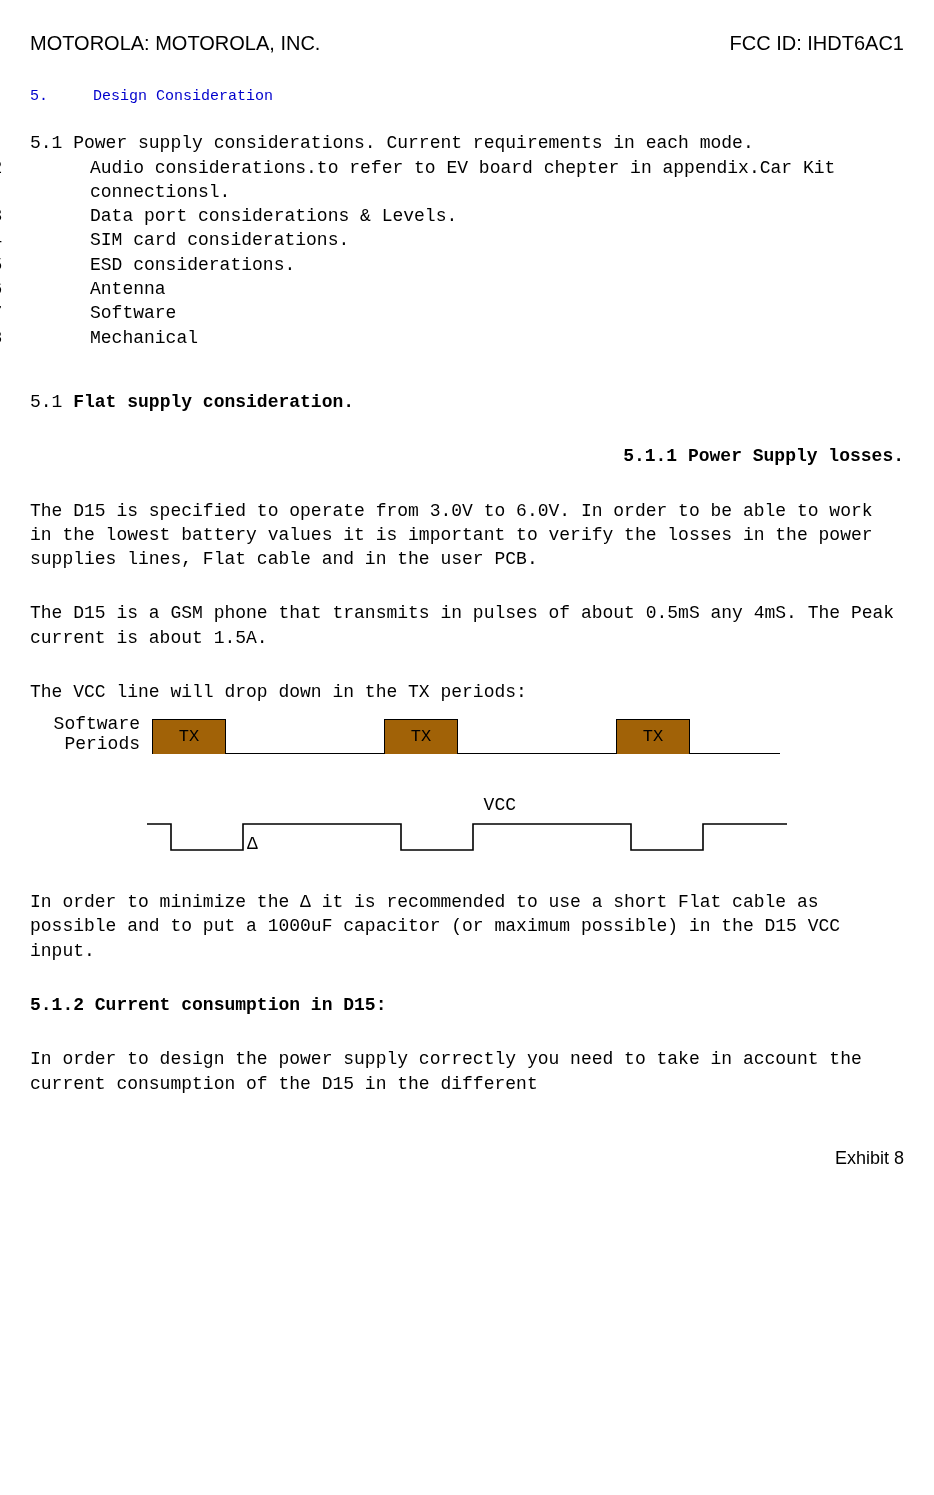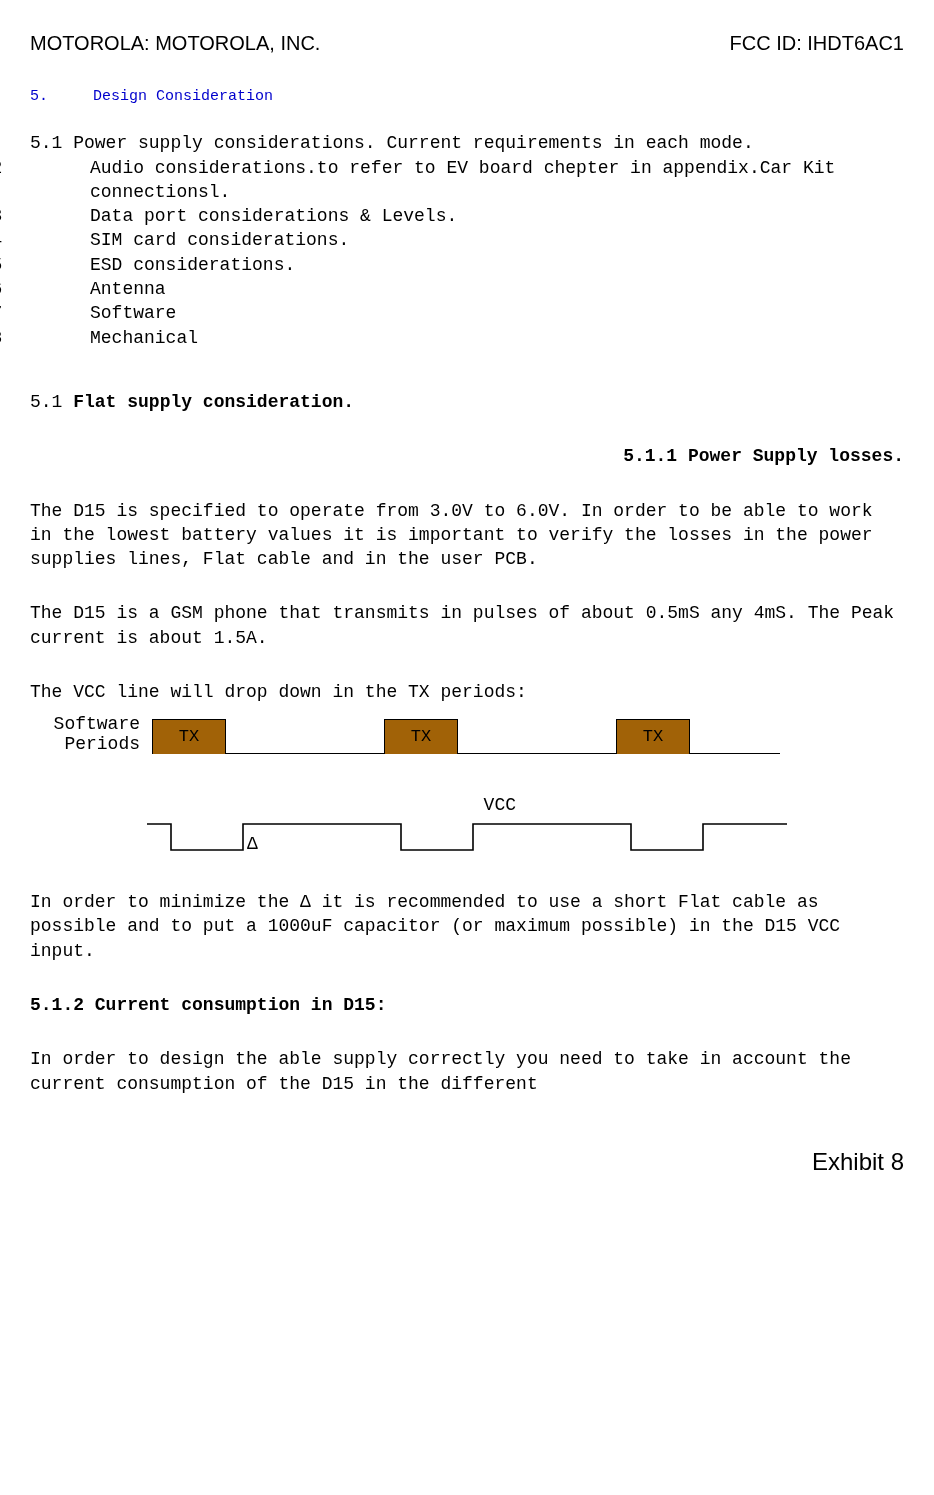--- a/index.html
+++ b/index.html
@@ -81,21 +81,21 @@
     display: flex;
     justify-content: space-between;
     align-items: flex-end;
     font-family: "Times New Roman", Times, serif;
     font-size: 18px;
     margin-top: 50px;
   }
   .footer-center { flex: 1; text-align: center; }
   .footer-right {
     font-family: Arial, Helvetica, sans-serif;
-    font-size: 24px;
+    font-size: 18px;
   }
   .spacer-left { width: 90px; }
 </style>
 </head>
 <body>
 
 <div class="header-row">
   <span>MOTOROLA:  MOTOROLA, INC.</span>
   <span>FCC ID: IHDT6AC1</span>
 </div>
@@ -152,18 +152,18 @@
       </svg>
       <span class="delta" style="position:absolute; left:100px; top:16px;">Δ</span>
     </div>
   </div>
 </div>
 
 <p class="body" style="margin-top:30px">In order to minimize the Δ it is recommended to use a short Flat cable as possible and to put a 1000uF capacitor (or maximum possible) in the D15 VCC input.</p>
 
 <p class="bold" style="margin:6px 0 30px 0">5.1.2 Current consumption in D15:</p>
 
-<p class="body" style="margin-bottom:0">In order to design the able supply correctly you need to take in account the current consumption of the D15 in the different</p>
+<p class="body" style="margin-bottom:0">In order to design the power supply correctly you need to take in account the current consumption of the D15 in the different</p>
 
 <div class="footer-row">
   <div class="spacer-left"></div>
   <div class="footer-right">Exhibit 8</div>
 </div>
 
 </body></html>

